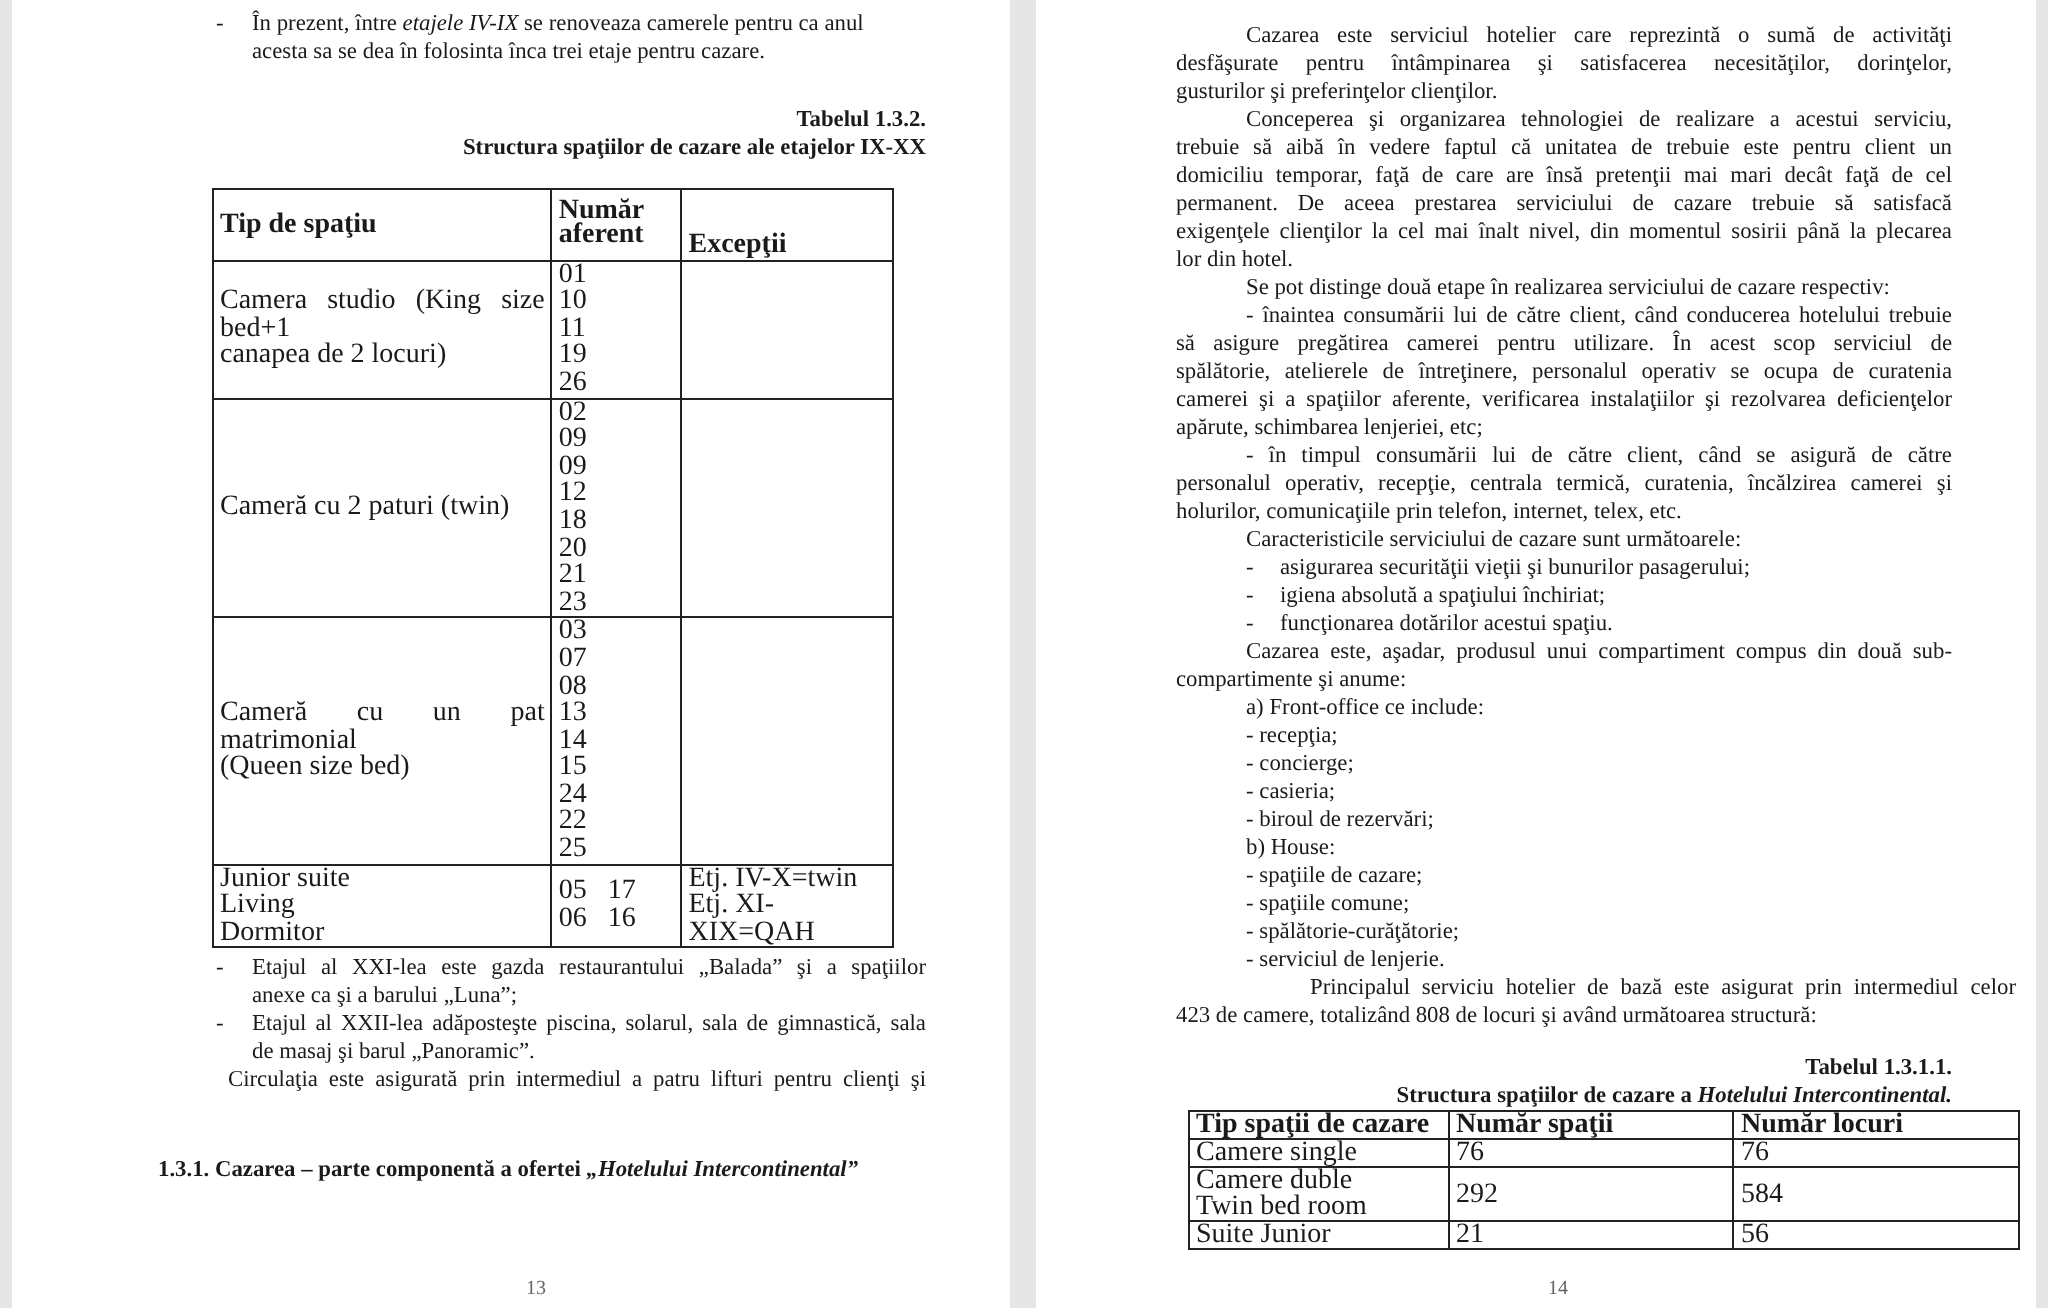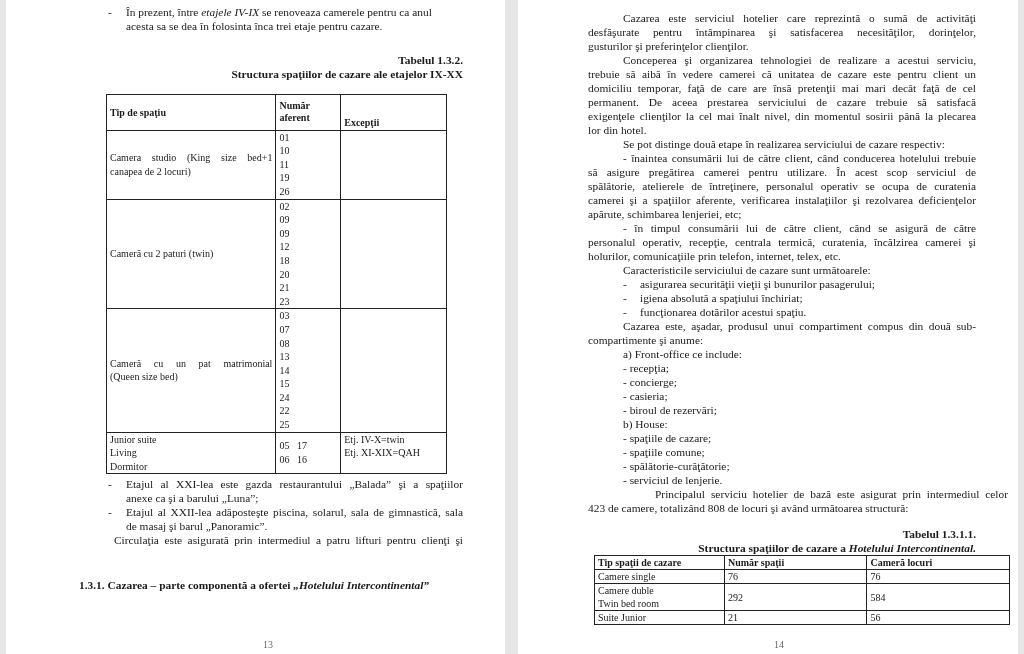--- a/index.html
+++ b/index.html
@@ -13,21 +13,21 @@
     position:absolute; top:0; height:654px; background:#ffffff;
     overflow:hidden;
   }
   #page-left { left:6px; width:499px; }
   #page-right { left:518px; width:500px; }
   .abs { position:absolute; white-space:nowrap; font-size:11.4px; line-height:13.6px; }
   .j { text-align:justify; text-align-last:justify; white-space:normal; }
   .b { font-weight:bold; }
   .i { font-style:italic; }
   .r { text-align:right; }
-  table.doc { position:absolute; border-collapse:collapse; font-size:10px; line-height:13.6px; }
+  table.doc { position:absolute; border-collapse:collapse; font-size:14px; line-height:13.6px; }
   table.doc td { border:1px solid #222; padding:0 3px; vertical-align:middle; }
   table.doc td.top { vertical-align:top; }
   .pno { position:absolute; font-size:10px; color:#666; }
 </style>
 </head>
 <body>
 
 <div id="page-left" class="page">
 
   <span class="abs" style="left:102px; top:6px;">-</span>
@@ -135,21 +135,21 @@
   <div class="pno" style="left:257px; top:639px;">13</div>
 </div>
 
 <div id="page-right" class="page">
 
   <div class="abs j" style="left:105px; top:12px; width:353px;">Cazarea este serviciul hotelier care reprezintă o sumă de activităţi</div>
   <div class="abs j" style="left:70px; top:26px; width:388px;">desfăşurate pentru întâmpinarea şi satisfacerea necesităţilor, dorinţelor,</div>
   <div class="abs" style="left:70px; top:40px;">gusturilor şi preferinţelor clienţilor.</div>
 
   <div class="abs j" style="left:105px; top:54px; width:353px;">Conceperea şi organizarea tehnologiei de realizare a acestui serviciu,</div>
-  <div class="abs j" style="left:70px; top:68px; width:388px;">trebuie să aibă în vedere camerei că unitatea de cazare este pentru client un</div>
+  <div class="abs j" style="left:70px; top:68px; width:388px;">trebuie să aibă în vedere faptul că unitatea de trebuie este pentru client un</div>
   <div class="abs j" style="left:70px; top:82px; width:388px;">domiciliu temporar, faţă de care are însă pretenţii mai mari decât faţă de cel</div>
   <div class="abs j" style="left:70px; top:96px; width:388px;">permanent. De aceea prestarea serviciului de cazare trebuie să satisfacă</div>
   <div class="abs j" style="left:70px; top:110px; width:388px;">exigenţele clienţilor la cel mai înalt nivel, din momentul sosirii până la plecarea</div>
   <div class="abs" style="left:70px; top:124px;">lor din hotel.</div>
 
   <div class="abs" style="left:105px; top:138px;">Se pot distinge două etape în realizarea serviciului de cazare respectiv:</div>
 
   <div class="abs j" style="left:105px; top:152px; width:353px;">- înaintea consumării lui de către client, când conducerea hotelului trebuie</div>
   <div class="abs j" style="left:70px; top:166px; width:388px;">să asigure pregătirea camerei pentru utilizare. În acest scop serviciul de</div>
   <div class="abs j" style="left:70px; top:194px; width:388px;">camerei şi a spaţiilor aferente, verificarea instalaţiilor şi rezolvarea deficienţelor</div>
@@ -195,21 +195,21 @@
   <table class="doc" style="left:76px; top:555px; width:416px; line-height:13px;">
     <colgroup>
         <col style="width:114px">
         <col style="width:125px">
         <col style="width:125px">
       </colgroup>
     <tbody>
         <tr>
       <td class="b">Tip spaţii de cazare</td>
       <td class="b">Număr spaţii</td>
-      <td class="b">Cameră locuri</td>
+      <td class="b">Număr locuri</td>
     </tr>
     <tr>
       <td>Camere single</td>
       <td>76</td>
       <td>76</td>
     </tr>
     <tr>
       <td>
         <div>Camere duble</div>
         <div>Twin bed room</div>

